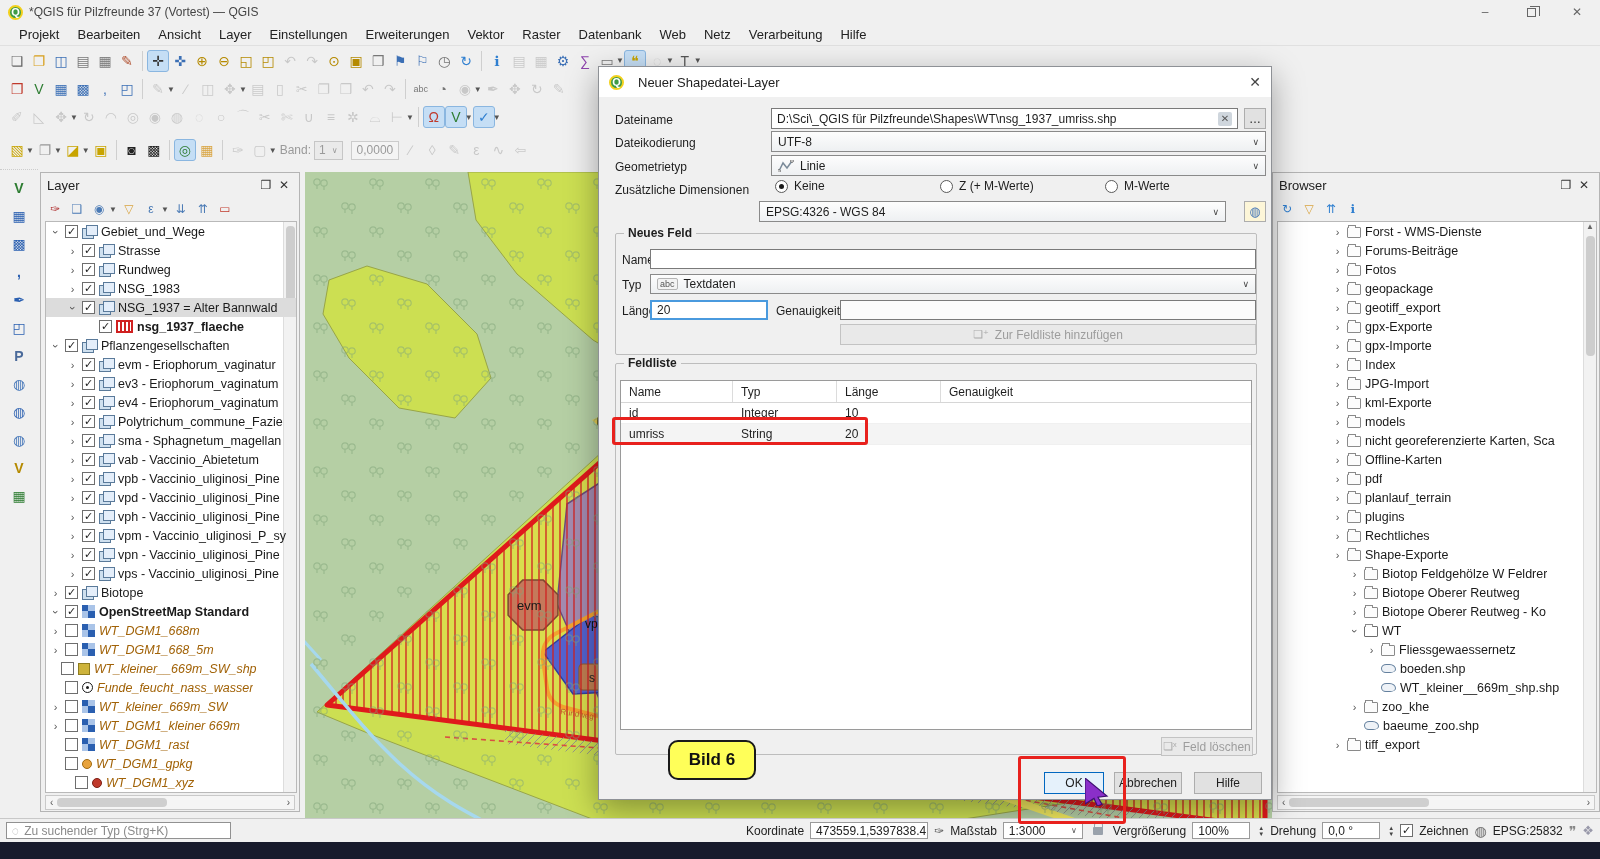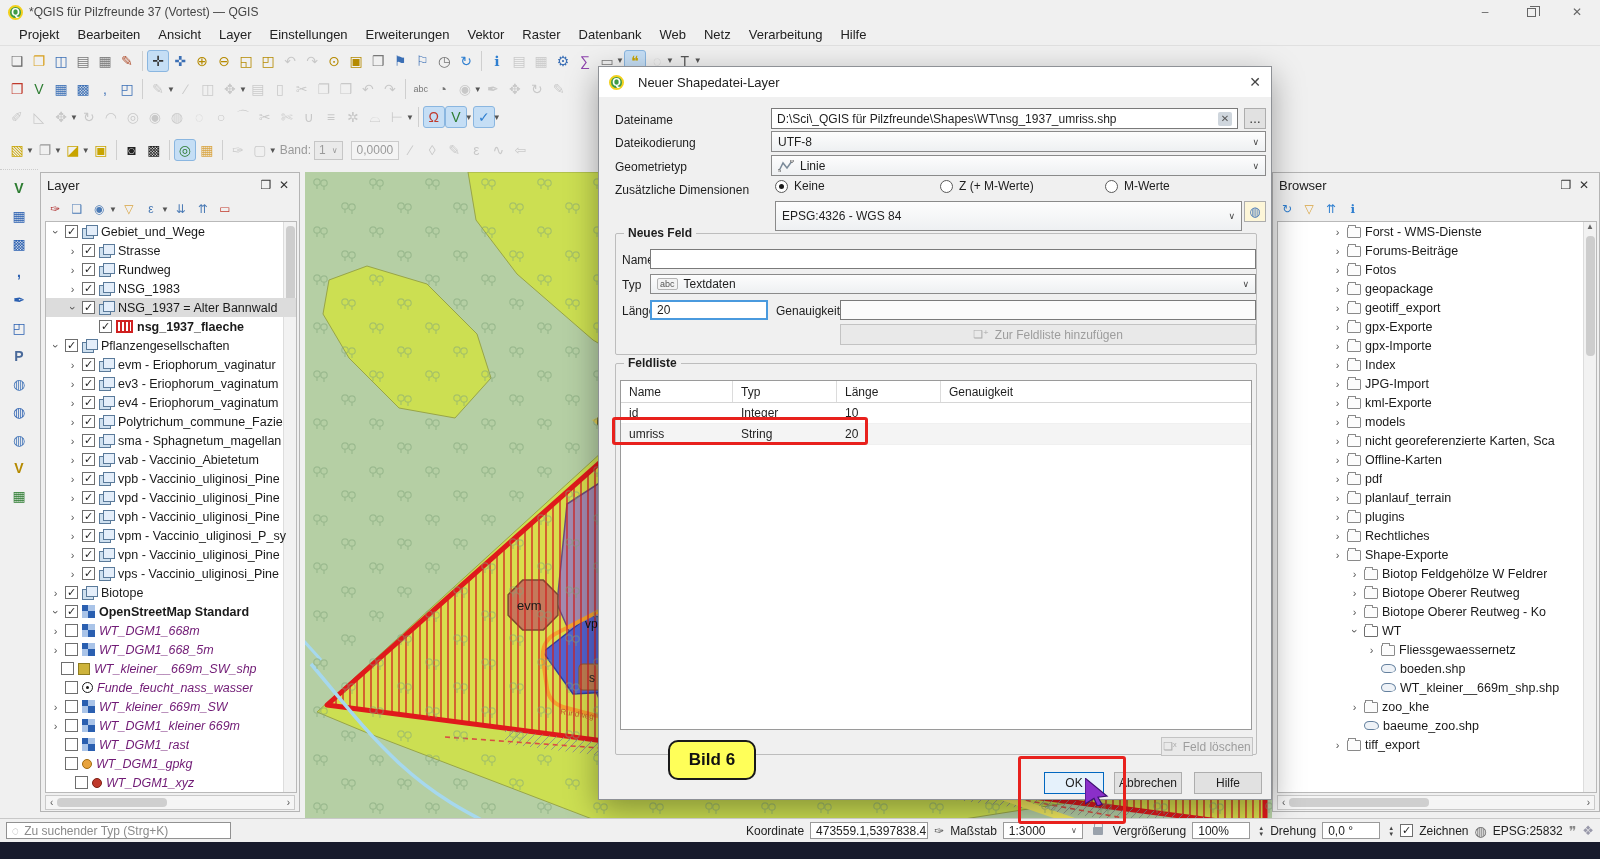--- a/index.html
+++ b/index.html
@@ -39,21 +39,21 @@
   .ptools { height:24px; display:flex; align-items:center; gap:2px; padding:0 4px; }
   .ptools .icon { width:20px; height:20px; font-size:12px; }
   .tree { background:#fff; border:1px solid #b9b9b9; overflow:hidden; position:relative; }
   .trow { height:19px; display:flex; align-items:center; gap:4px; font-size:12.5px; color:#1a1a1a; white-space:nowrap; position:relative; }
   .trow.sel { background:#dcdcdc; }
   .arr { width:11px; flex:none; color:#555; font-size:11px; text-align:center; display:inline-block; }
   .arr.d { transform:rotate(90deg); }
   .cb { width:13px; height:13px; flex:none; border:1px solid #6e6e6e; background:#fff; font-size:11px; line-height:11px; text-align:center; color:#1c1c1c; font-weight:bold; }
   .lbl { overflow:hidden; text-overflow:clip; }
   .lbl.b { font-weight:bold; }
-  .lbl.i { font-style:italic; color:#701a75; }
+  .lbl.i { font-style:italic; color:#a16207; }
   .ic-group { width:15px; height:13px; position:relative; flex:none; }
   .ic-group::before { content:''; position:absolute; left:0; top:3px; width:10px; height:9px; background:#cfe0ef; border:1px solid #5a7a9a; }
   .ic-group::after { content:''; position:absolute; left:4px; top:0; width:10px; height:9px; background:#e4eefa; border:1px solid #5a7a9a; }
   .ic-raster { width:13px; height:13px; flex:none; position:relative; background:linear-gradient(90deg,#2a5fb0 50%,#aac4e8 50%); }
   .ic-raster::after { content:''; position:absolute; left:0; bottom:0; width:13px; height:7px; background:linear-gradient(90deg,#aac4e8 50%,#2a5fb0 50%); }
   .ic-stripes { width:17px; height:13px; flex:none; border:2px solid #d02020; background:repeating-linear-gradient(90deg,#fff 0 2px,#d02020 2px 4px); }
   .ic-square { width:12px; height:12px; flex:none; background:#cdb33b; border:1px solid #8e7c20; }
   .ic-point { width:11px; height:11px; flex:none; border:1.5px solid #1a1a1a; border-radius:50%; background:#fff; position:relative; }
   .ic-point::after { content:''; position:absolute; left:3px; top:3px; width:3px; height:3px; border-radius:50%; background:#1a1a1a; }
   .ic-dot-o { width:10px; height:10px; flex:none; border-radius:50%; background:#e8a33d; border:1px solid #a06a10; }
@@ -978,21 +978,21 @@
       <span class="radio" style="left: 341px; top: 112px;">
         <span class="rdot"></span>
         <span>Z (+ M-Werte)</span>
       </span>
       <span class="radio" style="left: 506px; top: 112px;">
         <span class="rdot"></span>
         <span>M-Werte</span>
       </span>
     </div>
 
-  <div class="dcombo" style="left:176px;top:134px;width:467px;height:30px">
+  <div class="dcombo" style="left:160px;top:134px;width:467px;height:21px">
     <span>EPSG:4326 - WGS 84</span>
       <span class="chev">∨</span>
   </div>
   <div class="dbtn" style="left:645px;top:134px;width:22px;height:21px;background:#fdf6d8">
     <span style="color:#3b6fb5;font-size:13px">◍</span>
   </div>
 
   <div class="groupbox" style="left:16px;top:166px;width:642px;height:122px">
     <span class="glegend">Neues Feld</span>
     <span class="dlbl" style="left:6px;top:19px">Name</span>

